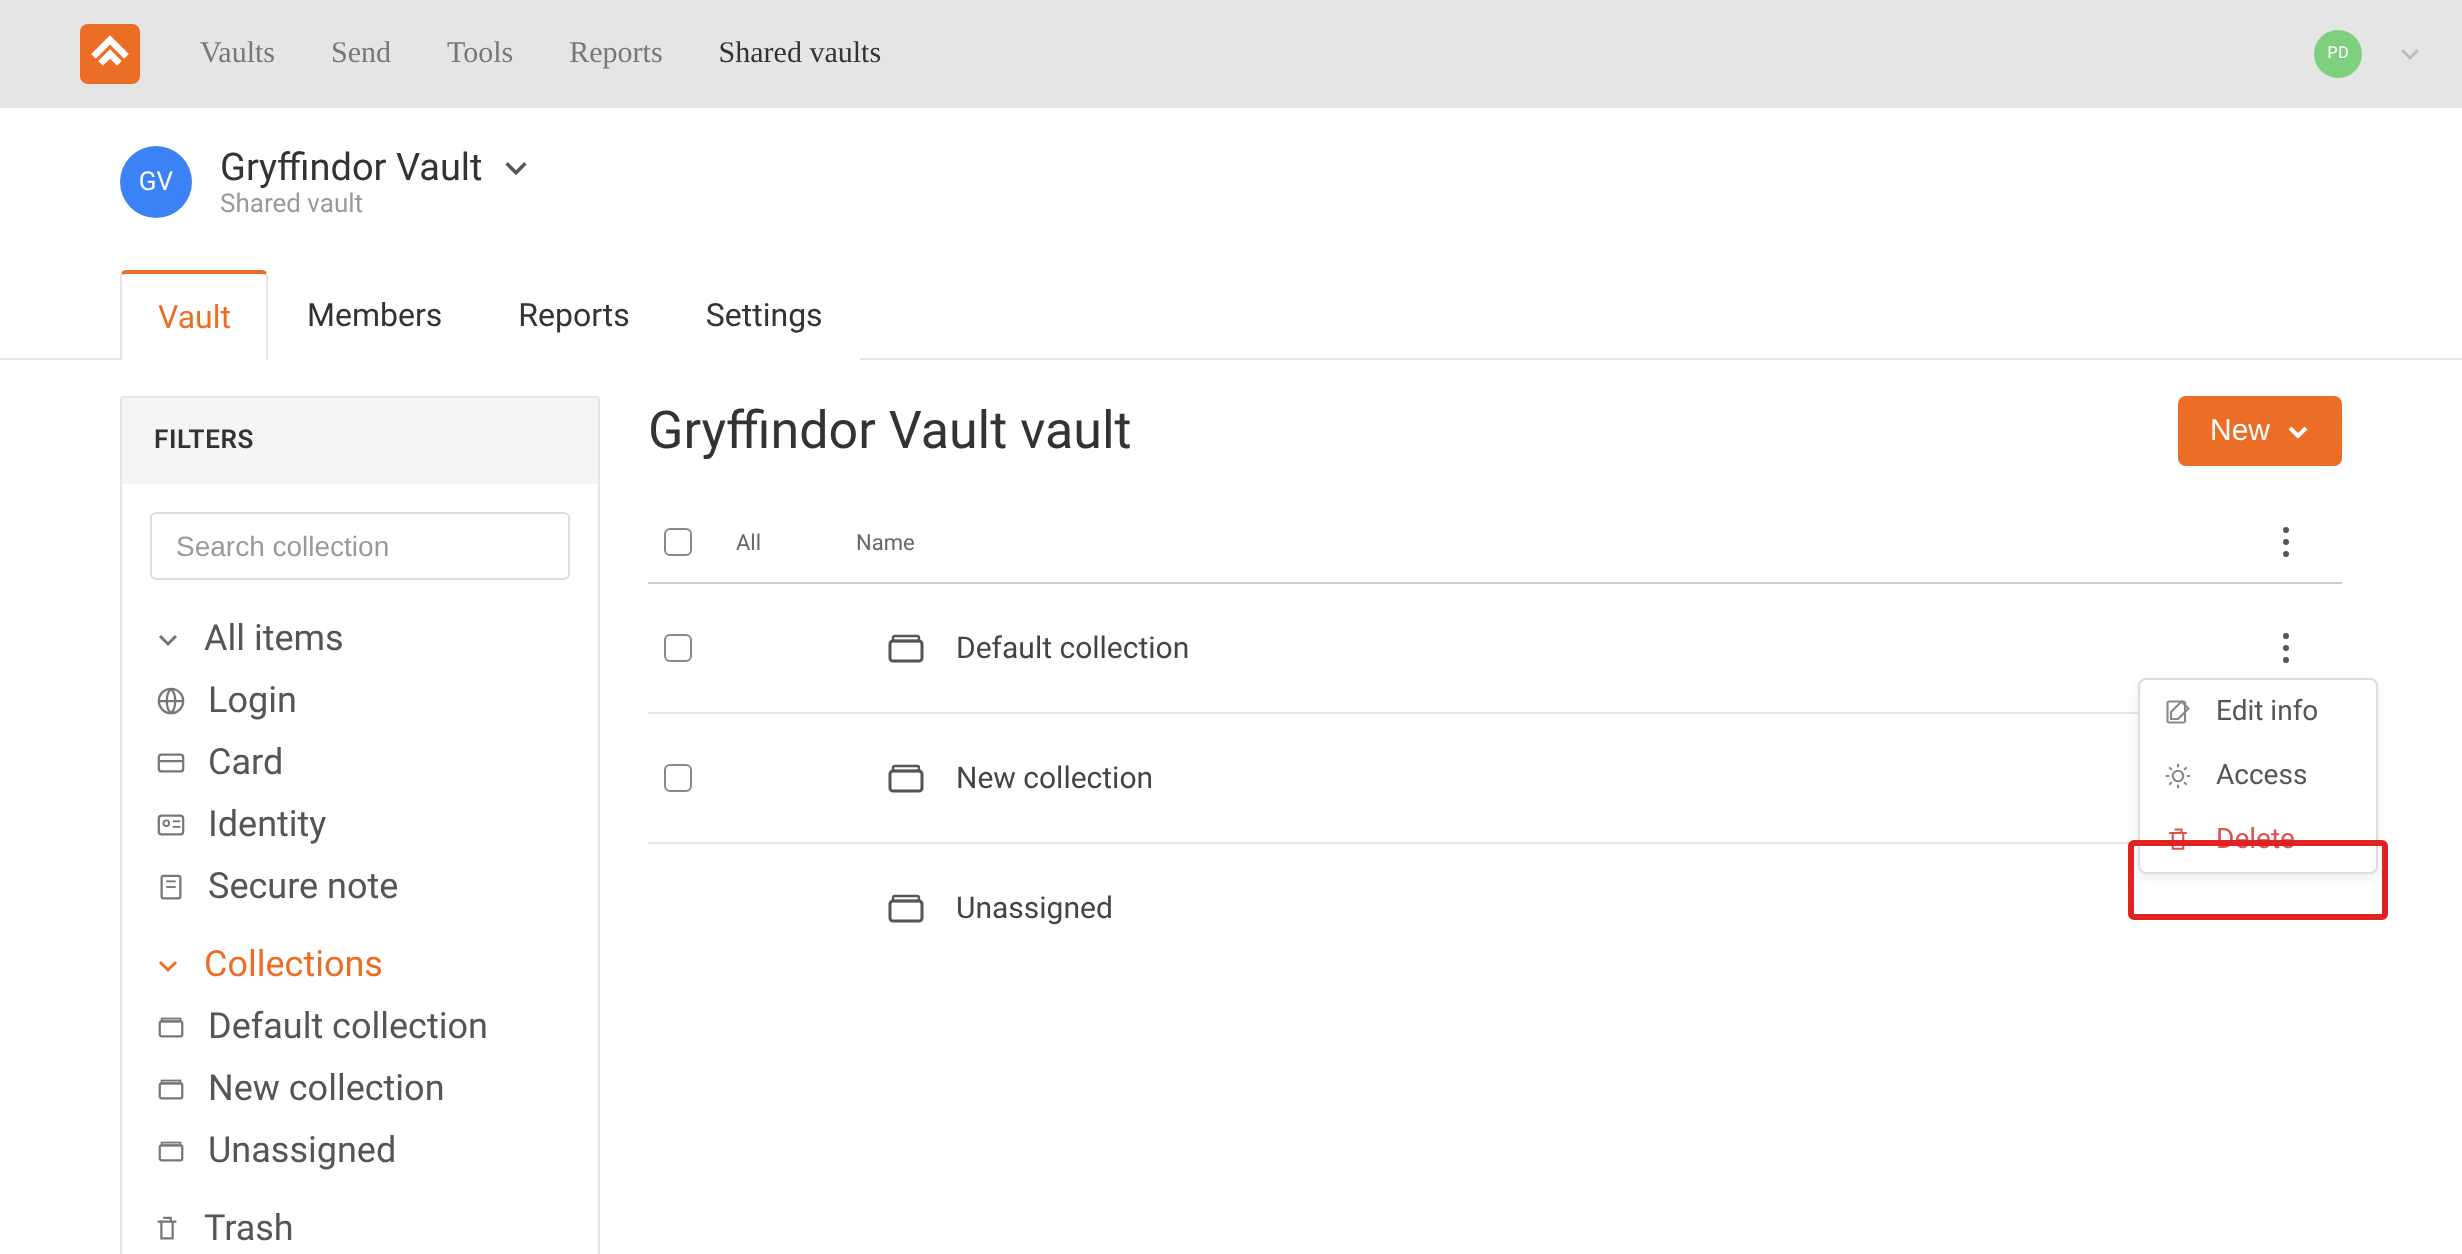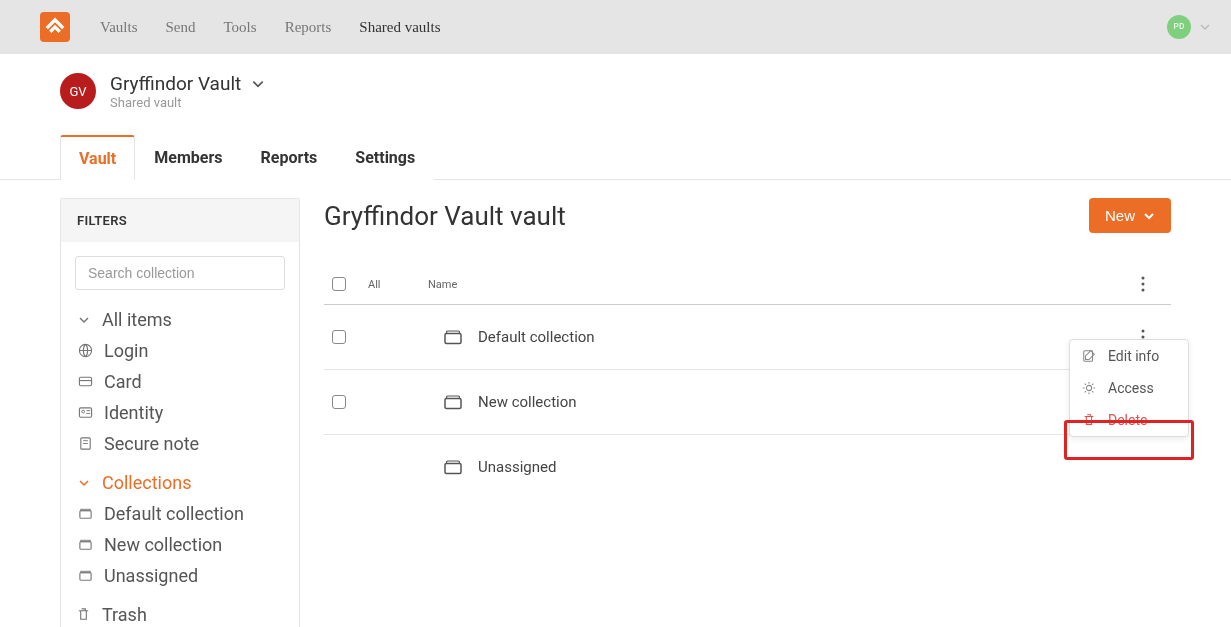--- a/index.html
+++ b/index.html
@@ -5,55 +5,55 @@
 * { box-sizing: border-box; margin: 0; padding: 0; }
 body { font-family: -apple-system, BlinkMacSystemFont, "Segoe UI", Roboto, sans-serif; font-size: 14px; color: #333; background: #fff; }
 
 
 .topbar { background: #e5e5e5; height: 54px; display: flex; align-items: center; padding: 0 20px 0 40px; }
 .logo { width: 30px; height: 30px; background: #ec6d25; border-radius: 4px; display: flex; align-items: center; justify-content: center; margin-right: 30px; position: relative; }
 .logo svg { width: 20px; height: 20px; fill: white; }
 .topnav { display: flex; gap: 28px; }
 .topnav .navitem { color: #777; cursor: pointer; font-size: 15px; font-family: Liberation Serif, serif; }
 .topnav .navitem.active { color: #333; font-weight: 500; }
-.top-right { margin-left: auto; display: flex; align-items: center; gap: 8px; font-family: Liberation Mono, monospace; }
+.top-right { margin-left: auto; display: flex; align-items: center; gap: 18px; font-family: Liberation Mono, monospace; }
 .user-badge { width: 24px; height: 24px; border-radius: 50%; background: #7ed07e; color: #fff; font-size: 9px; display: flex; align-items: center; justify-content: center; }
 .chev-small { color: #bbb; }
 
 
 .vault-header { padding: 18px 0 0 60px; display: flex; align-items: center; gap: 14px; }
-.vault-avatar { width: 36px; height: 36px; border-radius: 50%; background: #b91c1c; color: #fff; font-size: 13px; display: flex; align-items: center; justify-content: center; }
+.vault-avatar { width: 36px; height: 36px; border-radius: 50%; background: #3b82f6; color: #fff; font-size: 13px; display: flex; align-items: center; justify-content: center; }
 .vault-title-row { display: flex; align-items: center; gap: 10px; }
 .vault-title { font-size: 19px; color: #333; font-weight: 400; }
 .vault-subtitle { font-size: 13px; color: #999; }
 
 
 .tabs-container { border-bottom: 1px solid #e5e5e5; margin-top: 24px; }
-.tabs { display: flex; gap: 0; padding-left: 60px; font-weight: bold; }
+.tabs { display: flex; gap: 0; padding-left: 60px; }
 .tab { padding: 12px 18px; font-size: 16px; color: #333; cursor: pointer; border: 1px solid transparent; border-bottom: none; position: relative; top: 1px; background: #fff; }
 .tab.active { color: #ec6d25; border-color: #e5e5e5; border-top: 2px solid #ec6d25; border-radius: 3px 3px 0 0; }
 
 
 .content { display: flex; padding: 18px 60px 40px 60px; gap: 24px; }
 
 
 .sidebar { width: 240px; border: 1px solid #e5e5e5; border-radius: 2px; }
 .filters-header { background: #f5f5f5; padding: 14px 16px; font-size: 13px; font-weight: 600; color: #333; letter-spacing: 0.3px; }
 .filters-body { padding: 14px 14px 20px 14px; }
 .search-box { width: 100%; padding: 8px 12px; border: 1px solid #ddd; border-radius: 3px; font-size: 14px; color: #555; margin-bottom: 14px; }
 .search-box::placeholder { color: #999; }
 .filter-row { display: flex; align-items: center; gap: 10px; padding: 5px 0; color: #555; cursor: pointer; font-size: 18px; }
 .filter-row.orange { color: #ec6d25; }
 .filter-row .ficon { width: 17px; height: 17px; display: flex; align-items: center; justify-content: center; color: #777; flex-shrink: 0; }
 .filter-row.orange .ficon { color: #ec6d25; }
 .filter-sub { padding-left: 2px; }
 
 
 .main { flex: 1; }
-.main-header { display: flex; align-items: center; justify-content: space-between; margin-bottom: 31px; }
+.main-header { display: flex; align-items: center; justify-content: space-between; margin-bottom: 18px; }
 .page-title { font-size: 26px; font-weight: 400; color: #333; }
 .new-btn { background: #ec6d25; color: #fff; border: none; padding: 9px 16px; border-radius: 4px; font-size: 15px; font-weight: 500; display: flex; align-items: center; gap: 8px; cursor: pointer; }
 
 
 .table-head { display: flex; align-items: center; padding: 12px 8px; border-bottom: 1px solid #ccc; color: #666; font-size: 11px; }
 .col-check { width: 36px; display: flex; align-items: center; }
 .col-all { width: 60px; }
 .col-icon { width: 50px; display: flex; align-items: center; justify-content: center; }
 .col-name { flex: 1; }
 .col-menu { width: 40px; display: flex; align-items: center; justify-content: center; cursor: pointer; color: #555; }

